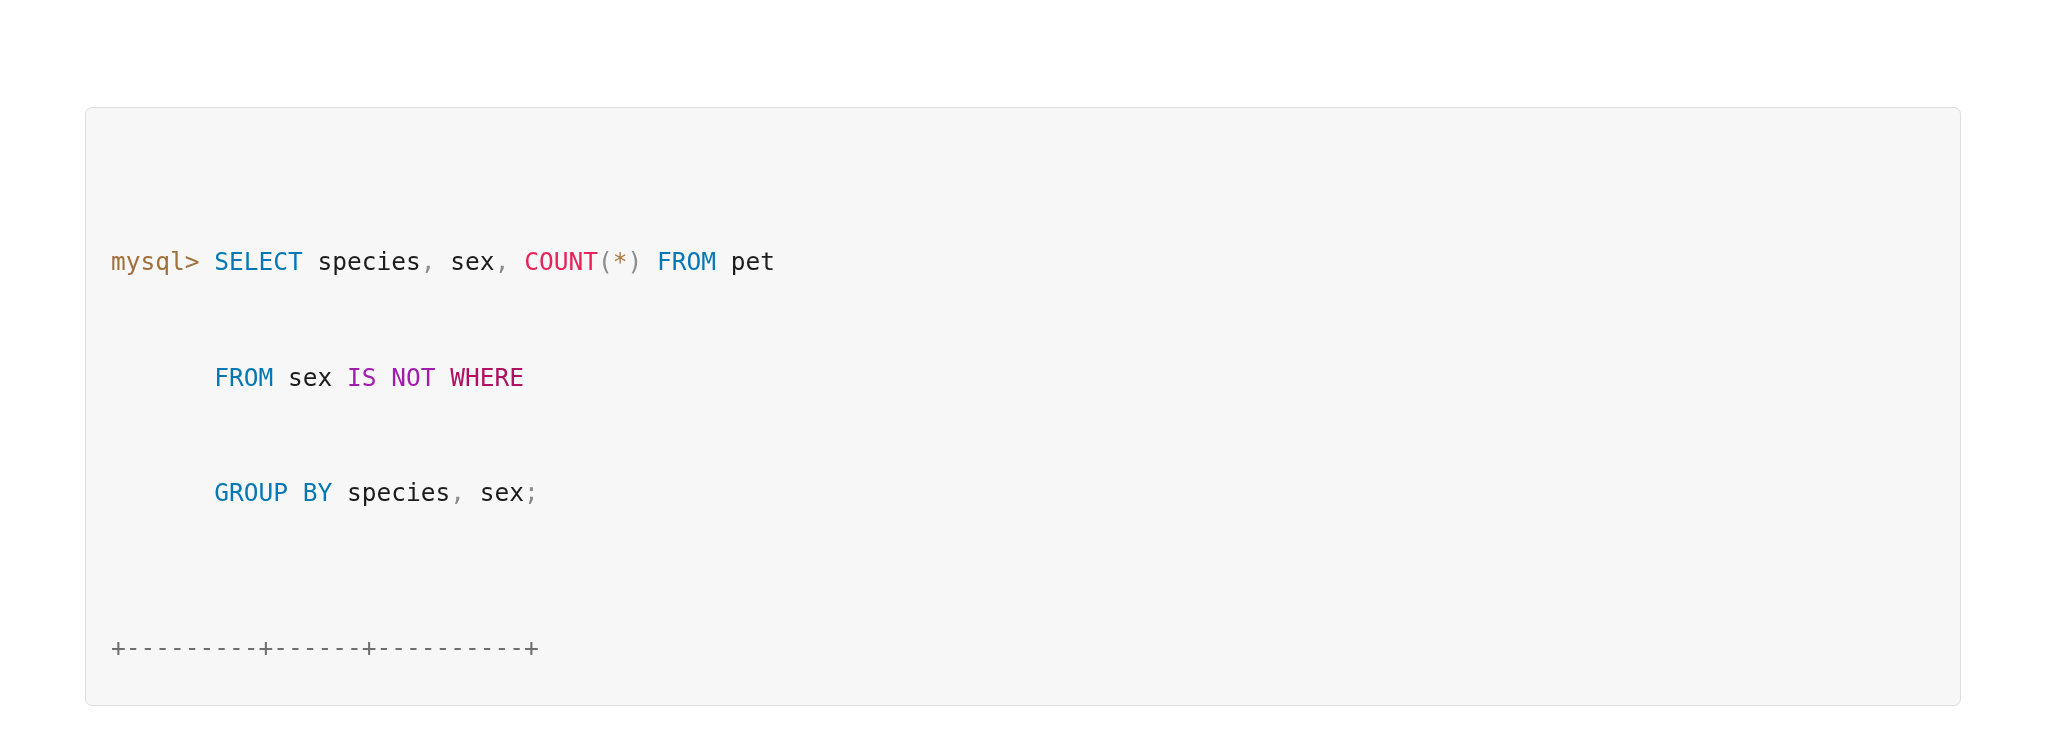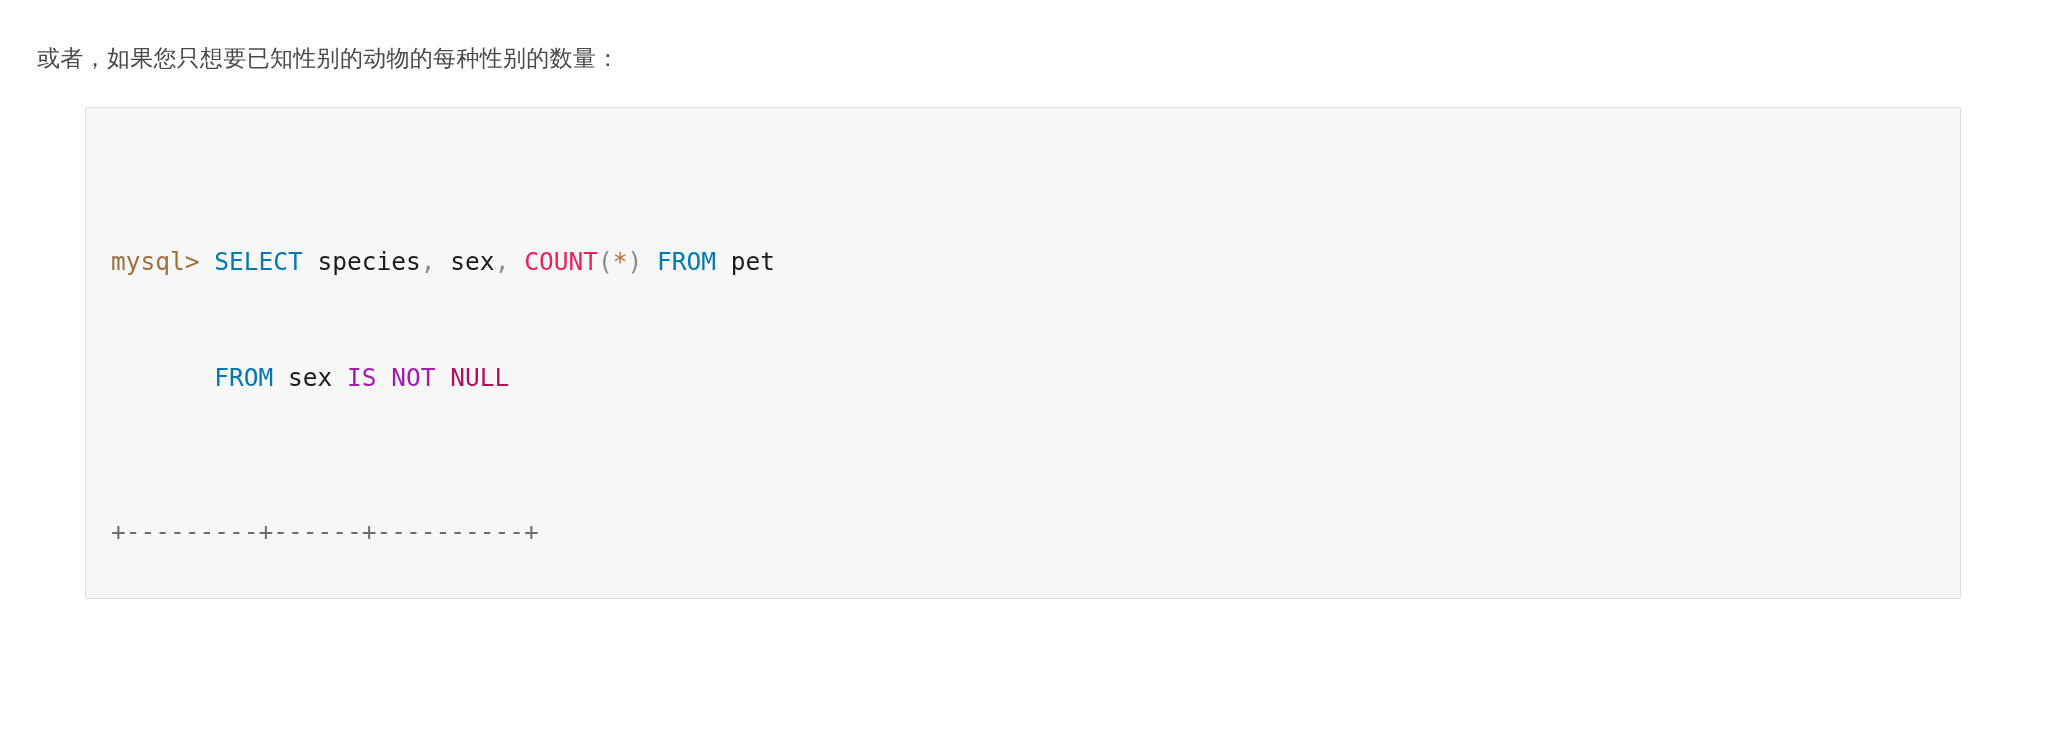--- a/index.html
+++ b/index.html
@@ -28,25 +28,25 @@
     line-height: 34px;
     color: #4a4a4a;
     letter-spacing: 0.3px;
     white-space: nowrap;
   }
   .code-block {
     position: absolute;
     left: 85px;
     top: 107px;
     width: 1876px;
-    height: 492px;
+    height: 599px;
     box-sizing: border-box;
     background: #f7f7f7;
     border: 1px solid #dddddd;
-    border-radius: 2px;
+    border-radius: 7px;
     overflow: hidden;
   }
   .code-inner {
     position: absolute;
     left: 25px;
     top: 19px;
     right: 0;
     font-family: "DejaVu Sans Mono", "Liberation Mono", monospace;
     font-size: 24.5px;
     line-height: 38.6px;
@@ -67,27 +67,27 @@
   .tok-op       { color: #a21caf; }
   .tok-null     { color: #b01060; }
   .tok-star     { color: #b07840; }
   .tok-output   { color: #6e6e6e; }
 </style>
 </head>
 <body>
 
 <div class="page">
 
-  <p class="intro-paragraph">或者，如果您只想要已知性别的动物的每种性别的数量：</p>
 
   <div class="code-block">
     <div class="code-inner">
 
       <div class="code-line" id="query-line-1"><span class="tok-prompt">mysql&gt;</span><span class="tok-plain"> </span><span class="tok-keyword">SELECT</span><span class="tok-plain"> </span><span class="tok-plain">species</span><span class="tok-punct">,</span><span class="tok-plain"> </span><span class="tok-plain">sex</span><span class="tok-punct">,</span><span class="tok-plain"> </span><span class="tok-func">COUNT</span><span class="tok-punct">(</span><span class="tok-star">*</span><span class="tok-punct">)</span><span class="tok-plain"> </span><span class="tok-keyword">FROM</span><span class="tok-plain"> </span><span class="tok-plain">pet</span></div>
-      <div class="code-line" id="query-line-2"><span class="tok-plain">       </span><span class="tok-keyword">FROM</span><span class="tok-plain"> </span><span class="tok-plain">sex</span><span class="tok-plain"> </span><span class="tok-op">IS NOT</span><span class="tok-plain"> </span><span class="tok-null">NULL</span></div>
+      <div class="code-line" id="query-line-2"><span class="tok-plain">       </span><span class="tok-keyword">FROM</span><span class="tok-plain"> </span><span class="tok-plain">sex</span><span class="tok-plain"> </span><span class="tok-op">IS NOT</span><span class="tok-plain"> </span><span class="tok-null">WHERE</span></div>
+      <div class="code-line" id="query-line-3"><span class="tok-plain">       </span><span class="tok-keyword">GROUP BY</span><span class="tok-plain"> </span><span class="tok-plain">species</span><span class="tok-punct">,</span><span class="tok-plain"> </span><span class="tok-plain">sex</span><span class="tok-punct">;</span></div>
 
       <div class="code-line tok-output">+---------+------+----------+</div>
       
       
 
       
       
       
       
       

